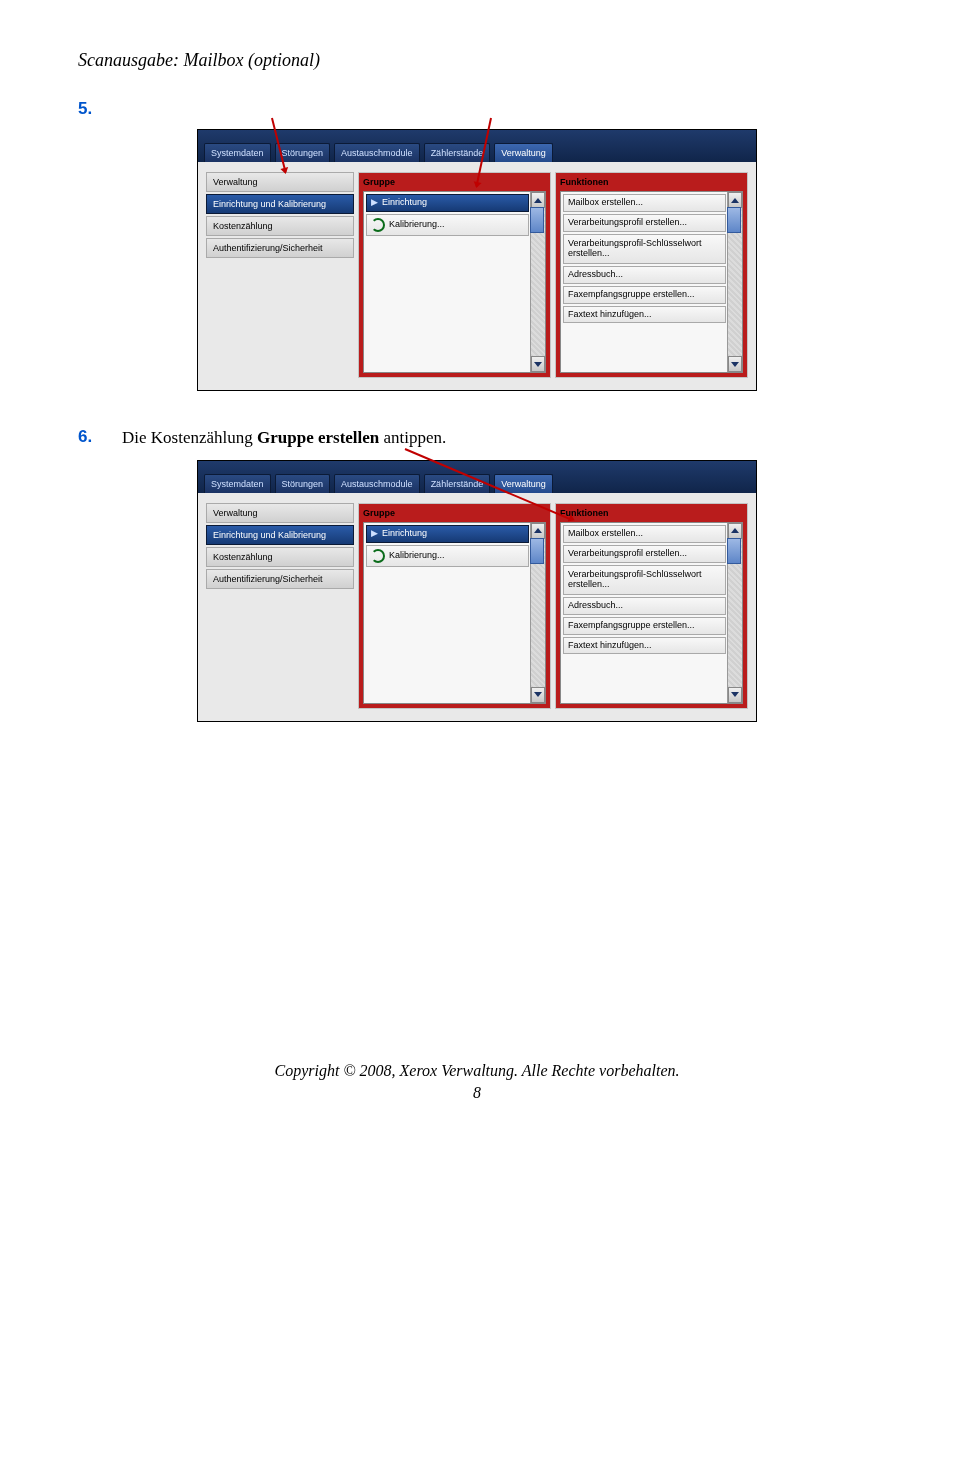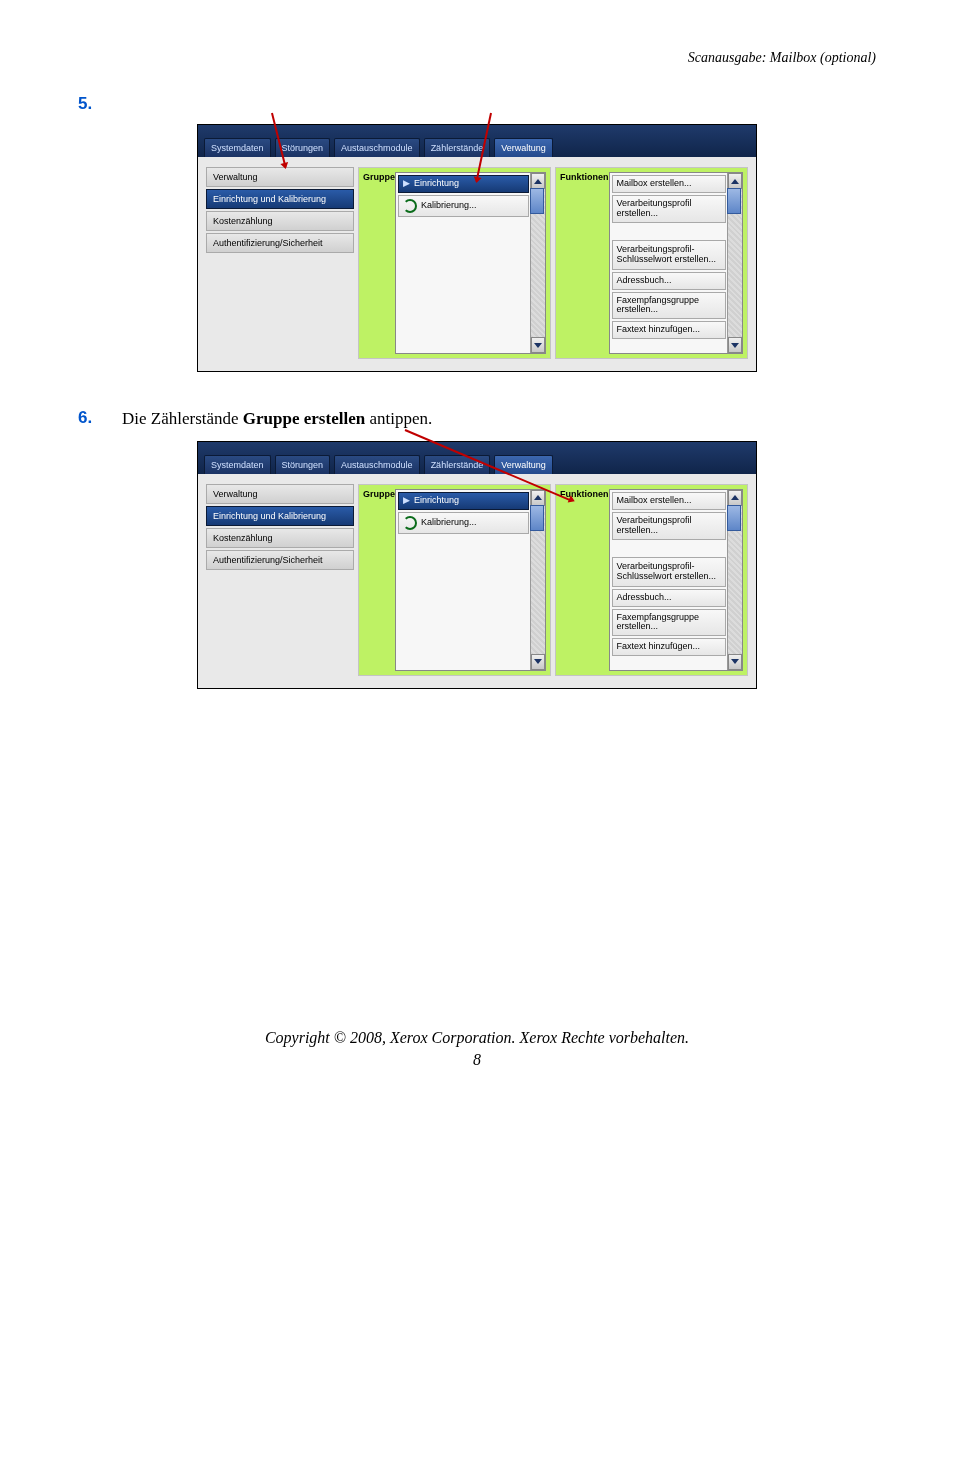--- a/index.html
+++ b/index.html
@@ -6,23 +6,23 @@
     margin: 0;
     padding: 0;
     font-family: "Times New Roman", serif;
     background: #fff;
     width: 954px;
   }
   .page {
     padding: 50px 78px 40px 78px;
   }
   .running-header {
-    text-align: right;
+    text-align: left;
     font-style: italic;
-    font-size: 14px;
+    font-size: 18px;
     margin-bottom: 28px;
   }
   .step {
     display: flex;
     align-items: flex-start;
     margin-bottom: 10px;
   }
   .step-num {
     color: #0055cc;
     font-weight: bold;
@@ -109,25 +109,25 @@
     padding: 4px 6px;
     font-size: 9px;
   }
   .side-item.selected {
     background: linear-gradient(#2a5ba8, #163a75);
     color: #fff;
     border-color: #0b1a36;
   }
   .col {
     flex: 1;
-    background: #bef264;
+    background: #b91c1c;
     border: 1px solid #c4c4c4;
     padding: 4px;
     display: flex;
-    flex-direction: row;
+    flex-direction: column;
   }
   .col-head {
     font-weight: bold;
     font-size: 9px;
     margin-bottom: 4px;
   }
   .listbox {
     background: #f7f7f7;
     border: 1px solid #888;
     flex: 1;
@@ -146,21 +146,21 @@
     display: flex;
     align-items: center;
     gap: 4px;
     line-height: 1.1;
   }
   .list-item.sel {
     background: linear-gradient(#2a5ba8, #163a75);
     color: #fff;
     border-color: #0b1a36;
   }
-  .list-item.tall { min-height: 22px; margin-top: 15px; }
+  .list-item.tall { min-height: 22px; }
   .arrow-glyph {
     color: #0a3c8c;
     font-size: 9px;
   }
   .list-item.sel .arrow-glyph { color: #cfe0ff; }
   .cycle-glyph {
     width: 10px; height: 10px;
     border: 2px solid #0a6b1a;
     border-radius: 50%;
     border-left-color: transparent;
@@ -290,21 +290,21 @@
             </div>
           </div>
         </div>
       </div>
     </div>
   </div>
 
   <div class="step">
     <div class="step-num">6.</div>
     <div class="step-text">
-      <span>Die Zählerstände </span><b>Gruppe erstellen</b><span> antippen.</span>
+      <span>Die Kostenzählung </span><b>Gruppe erstellen</b><span> antippen.</span>
     </div>
   </div>
 
   <div class="panel-wrap">
     <div class="arrow-line" style="left:208px; top:-12px; width:180px; transform:rotate(23deg);"></div>
     <div class="arrow-head" style="left:372px; top:55px; transform:rotate(23deg);"></div>
 
     <div class="panel">
       <div class="tabs">
         <div class="tab">Systemdaten</div>
@@ -353,15 +353,15 @@
               <div class="sb-track"></div>
               <div class="sb-btn sb-down"></div>
               <div class="sb-thumb"></div>
             </div>
           </div>
         </div>
       </div>
     </div>
   </div>
 
-  <div class="footer">Copyright © 2008, Xerox Corporation. Xerox Rechte vorbehalten.</div>
+  <div class="footer">Copyright © 2008, Xerox Verwaltung. Alle Rechte vorbehalten.</div>
   <div class="pagenum">8</div>
 </div>
 
 </body></html>

